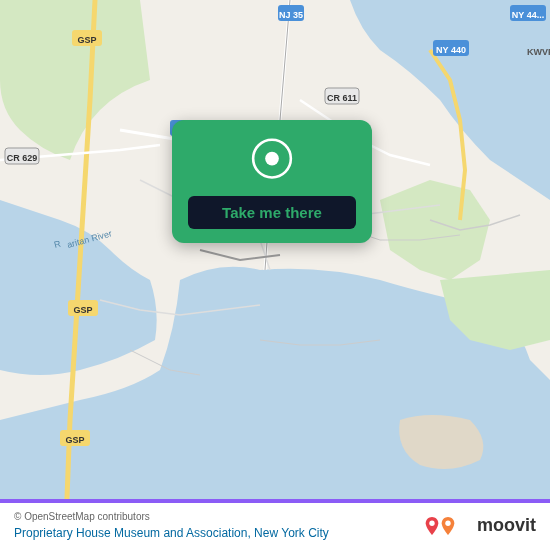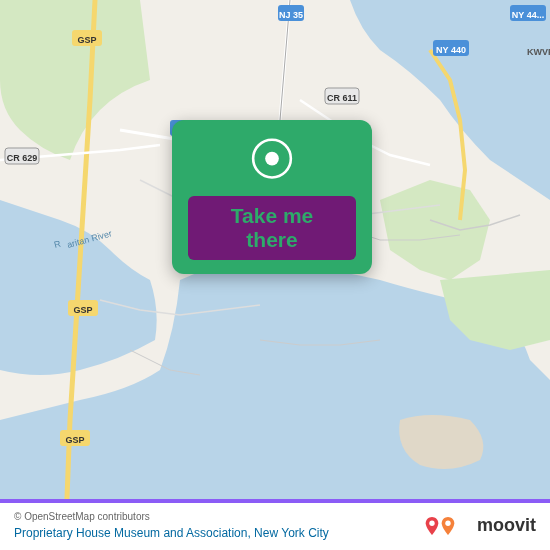--- a/index.html
+++ b/index.html
@@ -41,26 +41,26 @@
       box-shadow: 0 4px 16px rgba(0,0,0,0.3);
     }
 
     #location-pin-icon {
       width: 48px;
       height: 48px;
       margin-bottom: 10px;
     }
 
     #take-me-there-btn {
-      background-color: #701a75;
+      background-color: #0f172a;
       color: #2eaa6a;
       border: none;
       border-radius: 6px;
       padding: 8px 20px;
-      font-size: 21px;
+      font-size: 15px;
       font-weight: 600;
       cursor: pointer;
       width: 100%;
     }
 
     #bottom-bar {
       position: absolute;
       bottom: 0;
       left: 0;
       width: 100%;

